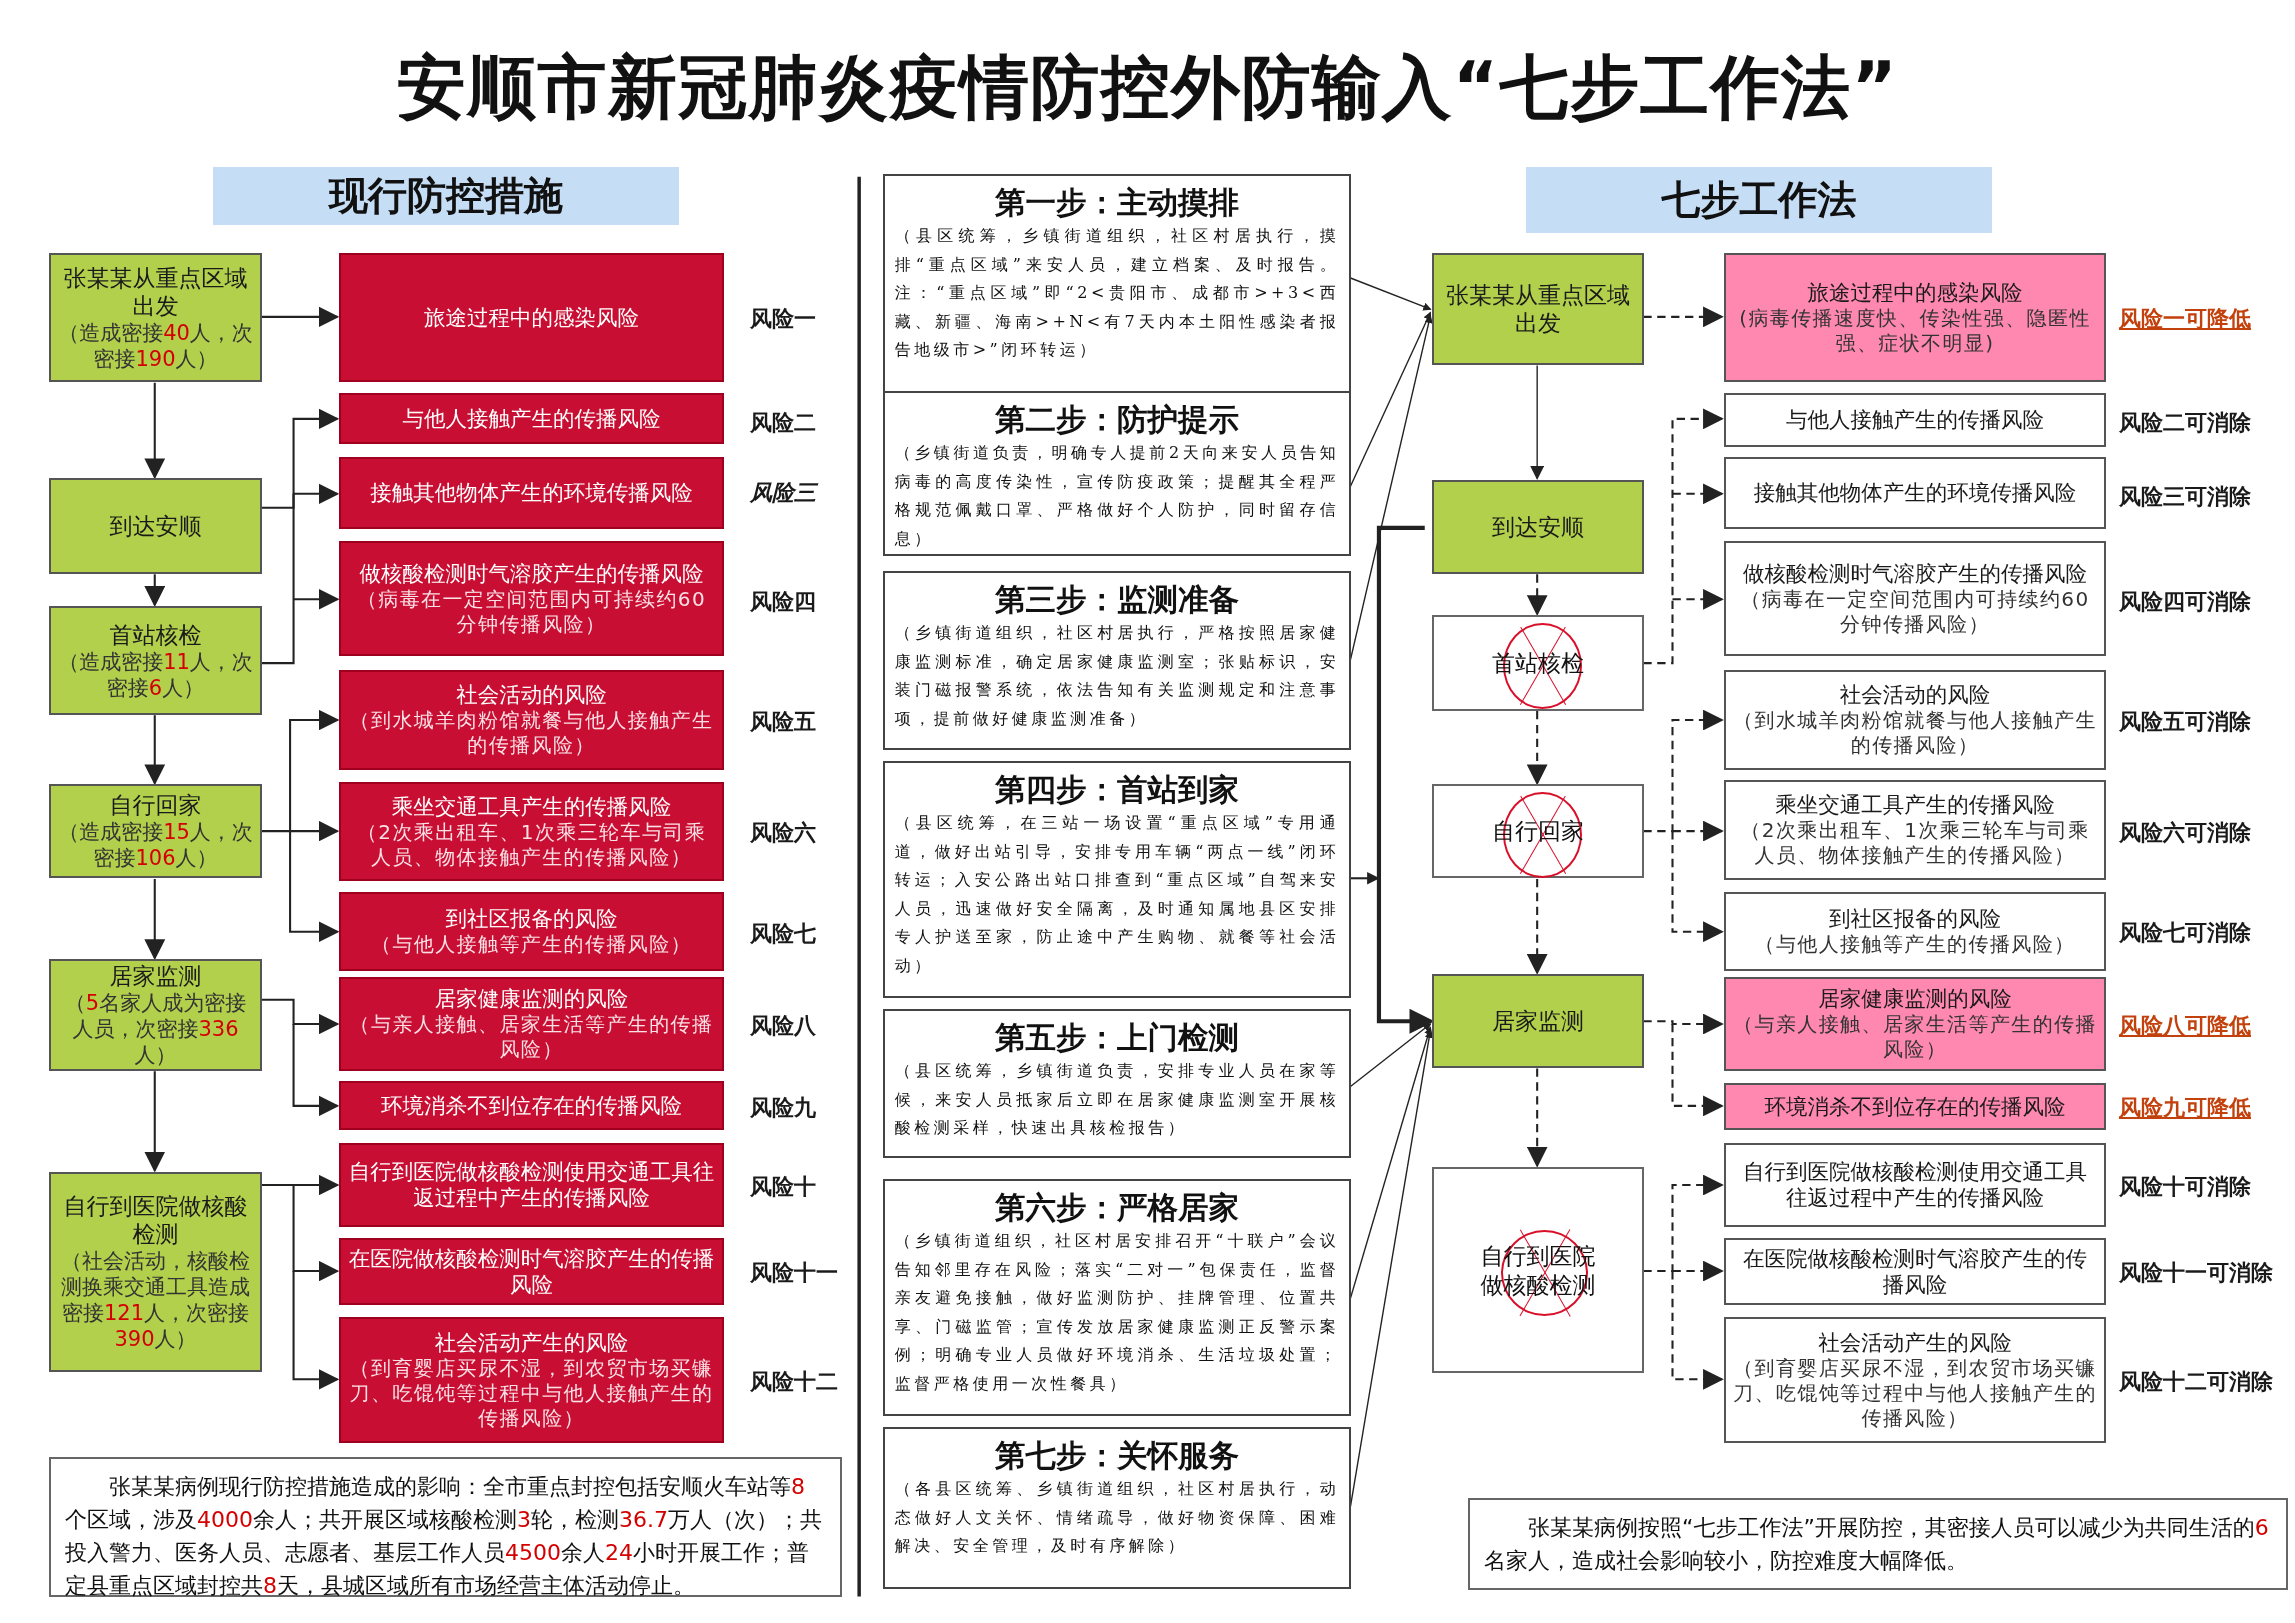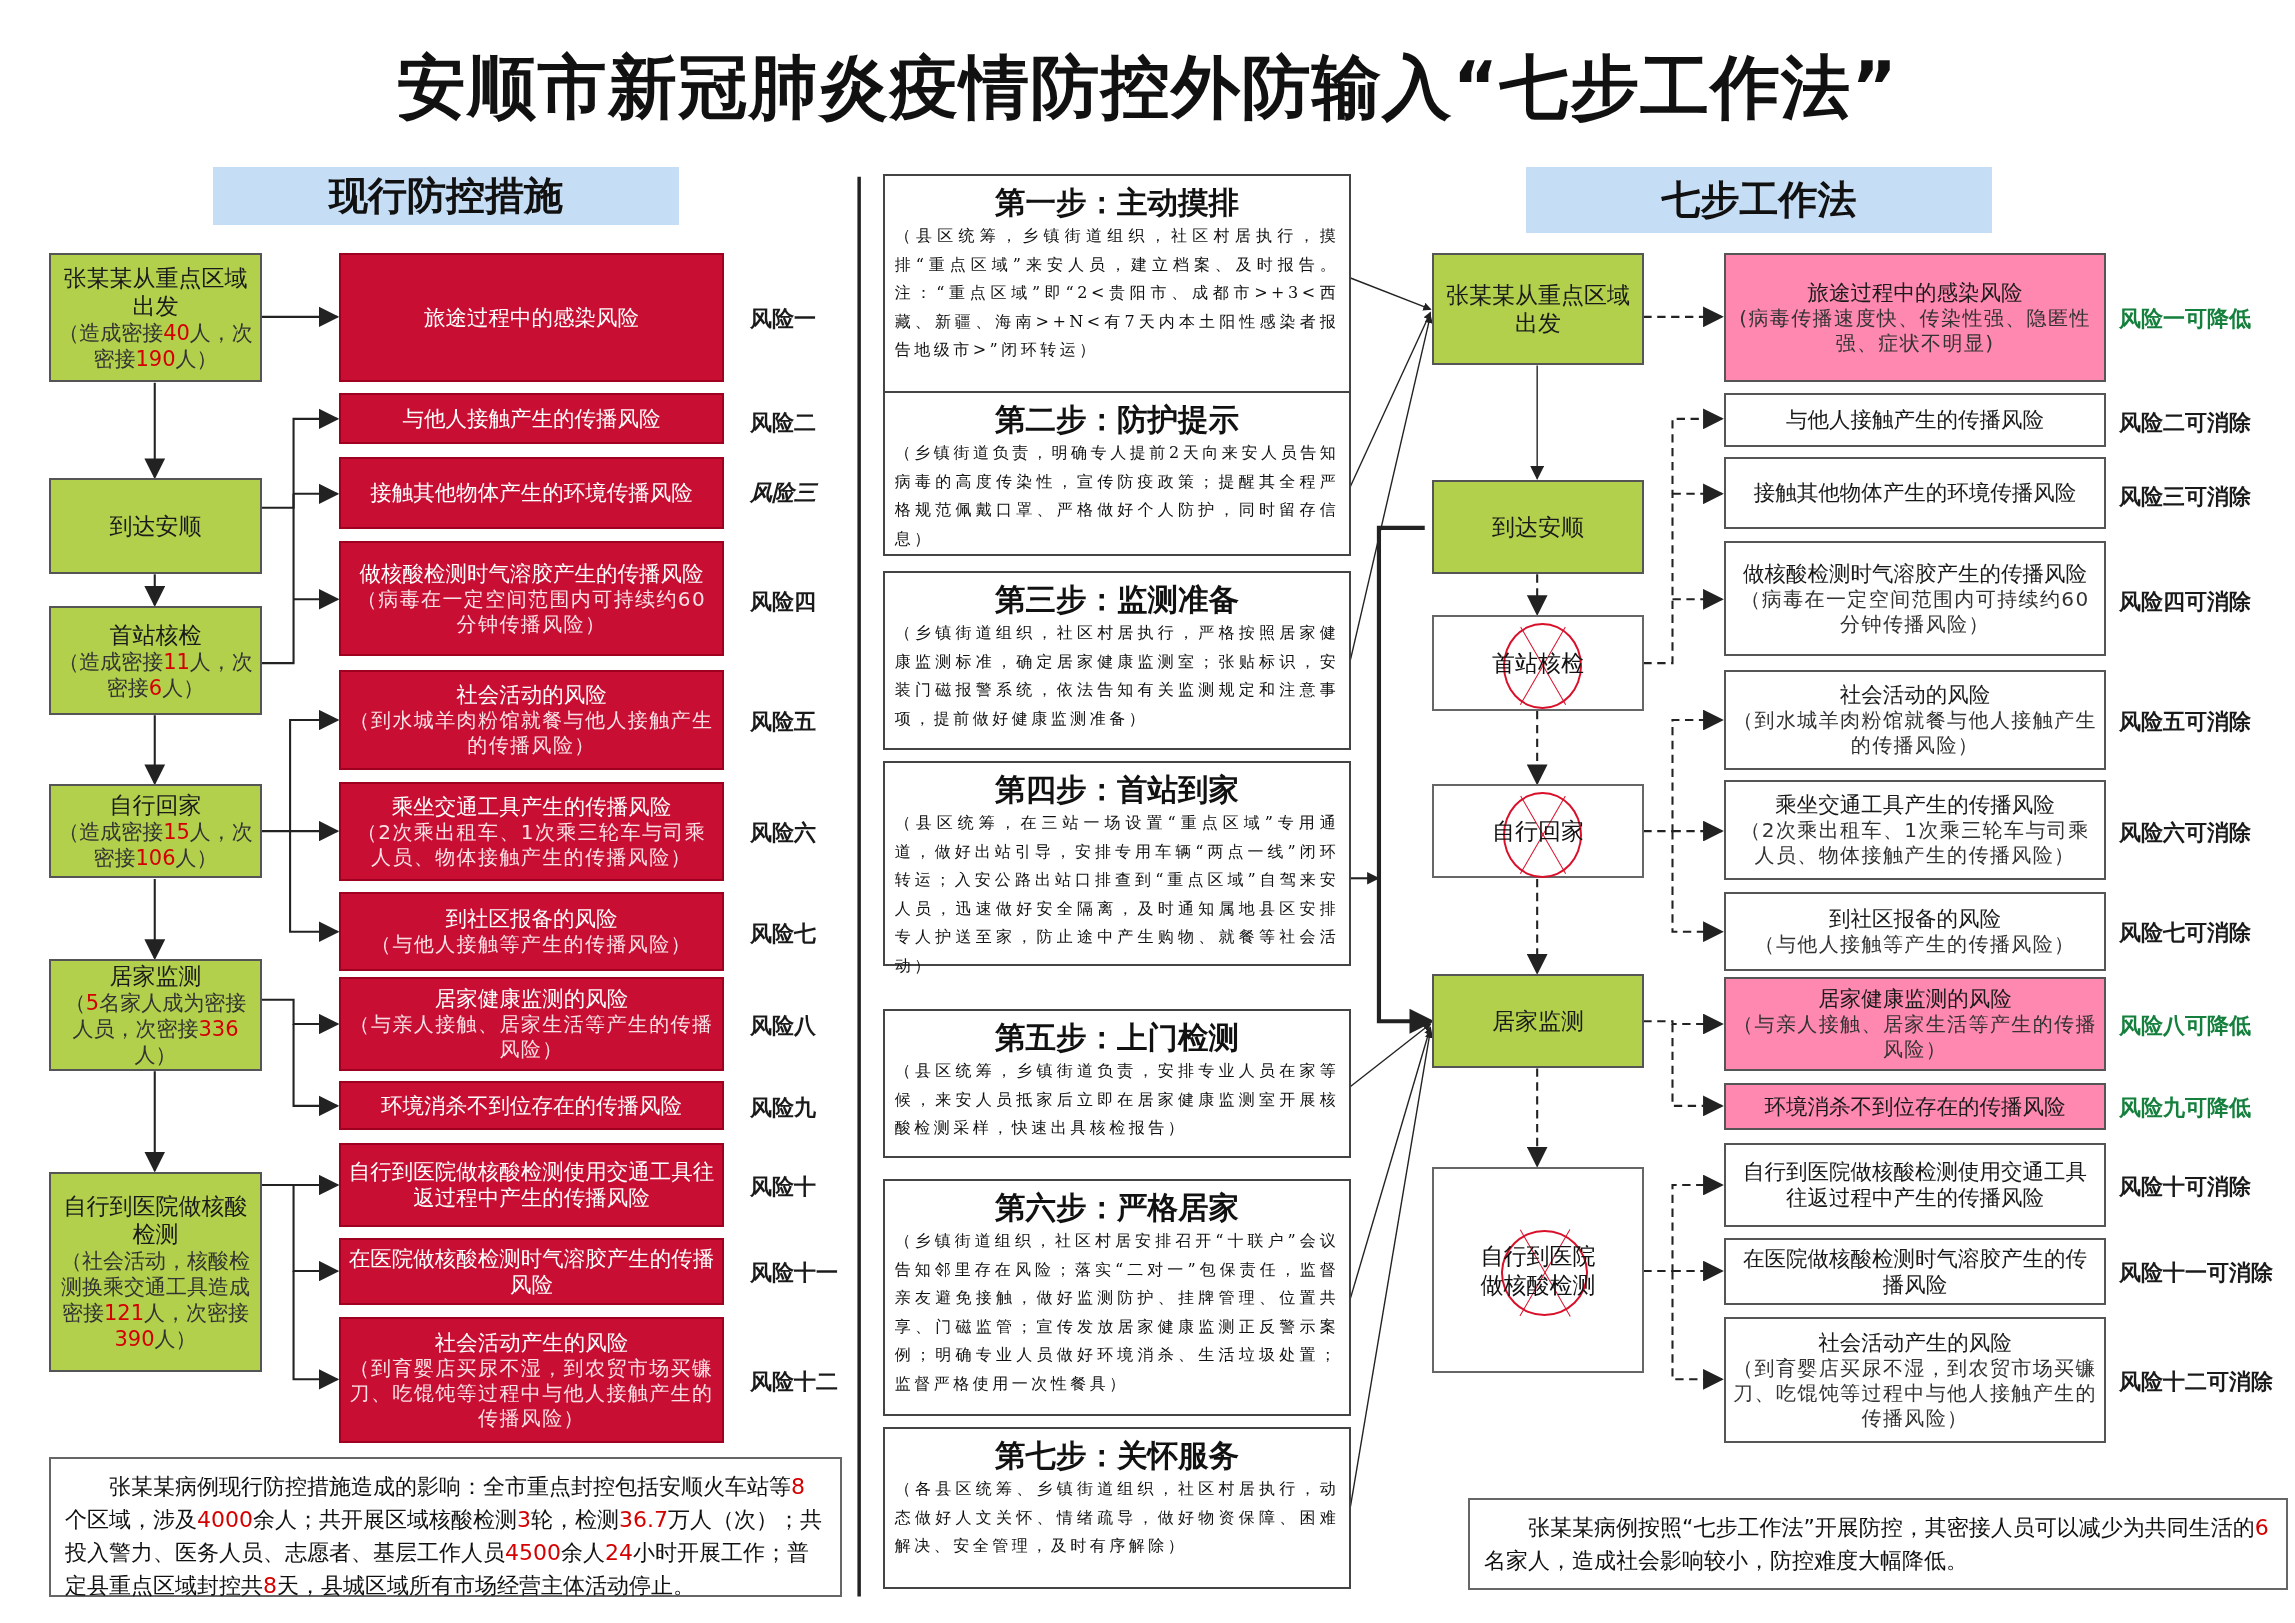--- a/index.html
+++ b/index.html
@@ -17,21 +17,21 @@
   .green .s { font-size: 21px; line-height: 26px; color: #333; }
   .red { background: #c80e32; color: #ffffff; border-color: #a00020; }
   .red .t { font-size: 21.5px; line-height: 26px; }
   .red .s { font-size: 20px; line-height: 25px; color: #fbe0e6; letter-spacing: 1.4px; }
   .pink { background: #ff88b0; color: #1a1a1a; }
   .white { background: #ffffff; color: #1a1a1a; }
   .white .t, .pink .t { font-size: 21.5px; line-height: 26px; }
   .white .s, .pink .s { font-size: 20px; line-height: 25px; color: #333; letter-spacing: 1.4px; }
   .num { color: #d40000; }
   .lbl { font-size: 22px; font-weight: bold; color: #1a1a1a; white-space: nowrap; }
-  .lbl.pinktxt { color: #15803d; }
+  .lbl.pinktxt { color: #c2410c; text-decoration: underline; }
   .step { background: #fff; border: 2.1px solid #444; padding: 7px 9.7px; }
   .step .st { font-size: 30.5px; font-weight: bold; text-align: center; line-height: 39px; }
   .step .sb { font-family: "DejaVu Serif", "Liberation Serif", serif; font-size: 16px;
               line-height: 28.5px; letter-spacing: 3.5px; text-align: justify; }
   .summary { border: 2.1px solid #666; background: #fff; padding: 11px 14px;
              font-size: 22px; line-height: 33px; }
   .summary .indent { display: inline-block; width: 44px; }
   .xbox { border: 2.1px solid #666; background: #fff; }
   .xmark { position: absolute; border: 2.1px solid #d8102a; border-radius: 50%; }
   .xmark::before, .xmark::after { content: ""; position: absolute; left: 50%; top: 50%;
@@ -212,21 +212,21 @@
   <div class="sb">（县区统筹，乡镇街道组织，社区村居执行，摸排“重点区域”来安人员，建立档案、及时报告。注：“重点区域”即“2&lt;贵阳市、成都市&gt;+3&lt;西藏、新疆、海南&gt;+N&lt;有7天内本土阳性感染者报告地级市&gt;”闭环转运）</div>
 </div>
 <div class="abs step" style="left:883px;top:391px;width:468px;height:165px;">
   <div class="st">第二步：防护提示</div>
   <div class="sb">（乡镇街道负责，明确专人提前2天向来安人员告知病毒的高度传染性，宣传防疫政策；提醒其全程严格规范佩戴口罩、严格做好个人防护，同时留存信息）</div>
 </div>
 <div class="abs step" style="left:883px;top:571px;width:468px;height:179px;">
   <div class="st">第三步：监测准备</div>
   <div class="sb">（乡镇街道组织，社区村居执行，严格按照居家健康监测标准，确定居家健康监测室；张贴标识，安装门磁报警系统，依法告知有关监测规定和注意事项，提前做好健康监测准备）</div>
 </div>
-<div class="abs step" style="left:883px;top:761px;width:468px;height:205px;">
+<div class="abs step" style="left:883px;top:761px;width:468px;height:237px;">
   <div class="st">第四步：首站到家</div>
   <div class="sb">（县区统筹，在三站一场设置“重点区域”专用通道，做好出站引导，安排专用车辆“两点一线”闭环转运；入安公路出站口排查到“重点区域”自驾来安人员，迅速做好安全隔离，及时通知属地县区安排专人护送至家，防止途中产生购物、就餐等社会活动）</div>
 </div>
 <div class="abs step" style="left:883px;top:1009px;width:468px;height:149px;">
   <div class="st">第五步：上门检测</div>
   <div class="sb">（县区统筹，乡镇街道负责，安排专业人员在家等候，来安人员抵家后立即在居家健康监测室开展核酸检测采样，快速出具核检报告）</div>
 </div>
 <div class="abs step" style="left:883px;top:1179px;width:468px;height:237px;">
   <div class="st">第六步：严格居家</div>
   <div class="sb">（乡镇街道组织，社区村居安排召开“十联户”会议告知邻里存在风险；落实“二对一”包保责任，监督亲友避免接触，做好监测防护、挂牌管理、位置共享、门磁监管；宣传发放居家健康监测正反警示案例；明确专业人员做好环境消杀、生活垃圾处置；监督严格使用一次性餐具）</div>

